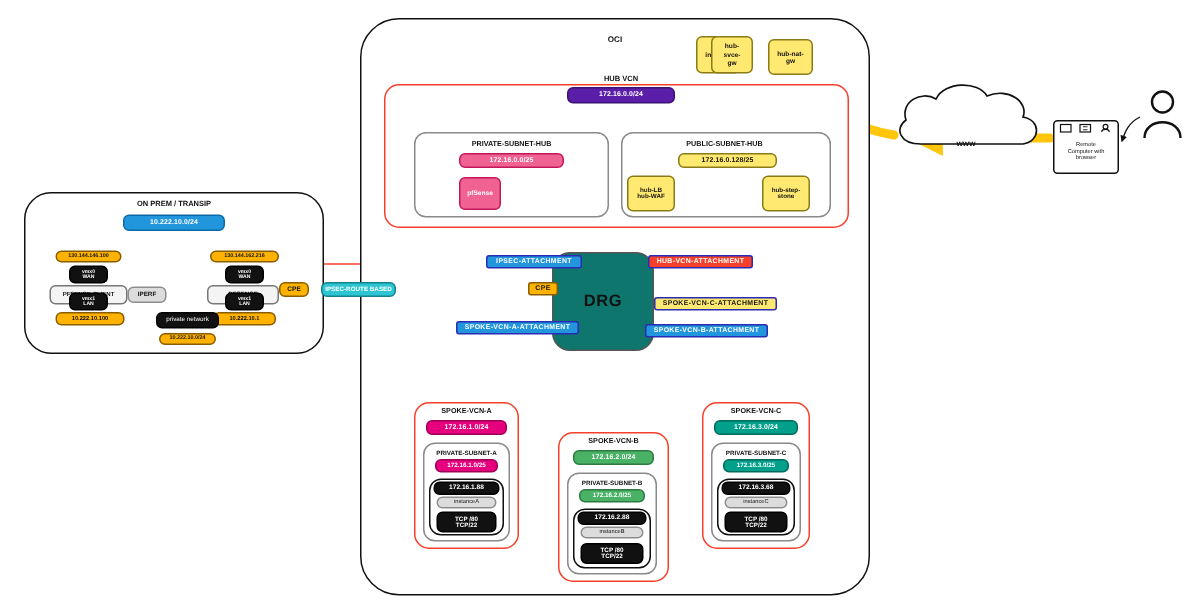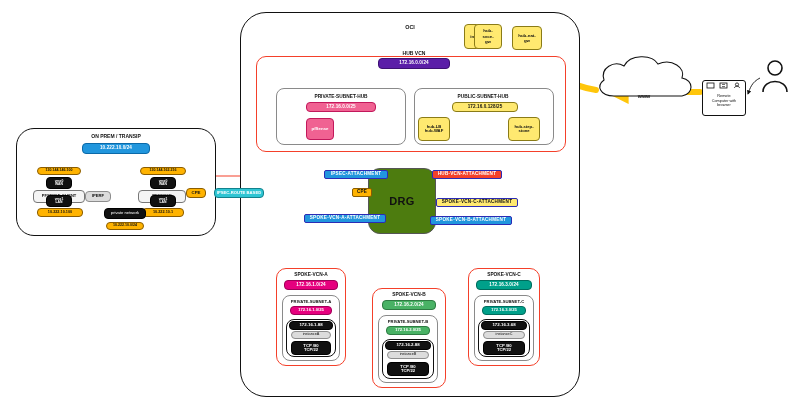--- a/index.html
+++ b/index.html
@@ -21,21 +21,21 @@
   .hubvcn-box{left:256px;top:56px;width:310px;height:96px;border:1.4px solid #f4402a;
               border-radius:10px;background:#fff;}
   .subnet-box{border:1px solid #8a8a8a;border-radius:8px;background:#fff;}
   .spoke-box{border:1.4px solid #f4402a;border-radius:10px;background:#fff;}
   .inst-box{border:1.2px solid #111;border-radius:8px;background:#fff;}
 
   .ttl{position:absolute;font-weight:bold;color:#111;text-align:center;}
 
   
   .drg{left:368px;top:168px;width:68px;height:66px;border:1.3px solid #555;
-       border-radius:12px;background:#4d7c0f;display:flex;align-items:center;
+       border-radius:12px;background:#0f766e;display:flex;align-items:center;
        justify-content:center;font-weight:bold;font-size:11px;color:#111;
        letter-spacing:.4px;}
 
   
   .c-purple{background:#5b1ea8;color:#fff;border:1px solid #3d1173;}
   .c-pink  {background:#f06292;color:#fff;border:1px solid #c2185b;}
   .c-yellow{background:#ffe970;color:#111;border:1px solid #8a7b17;}
   .c-magenta{background:#e6007e;color:#fff;border:1px solid #9e0057;}
   .c-green {background:#49b265;color:#fff;border:1px solid #2e7a42;}
   .c-teal  {background:#00a08a;color:#fff;border:1px solid #006b5c;}

